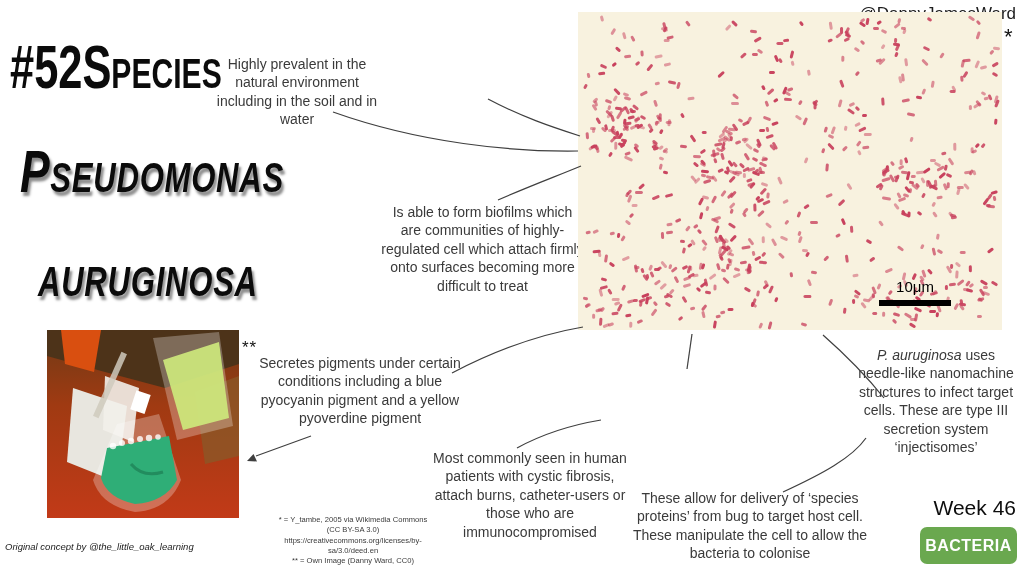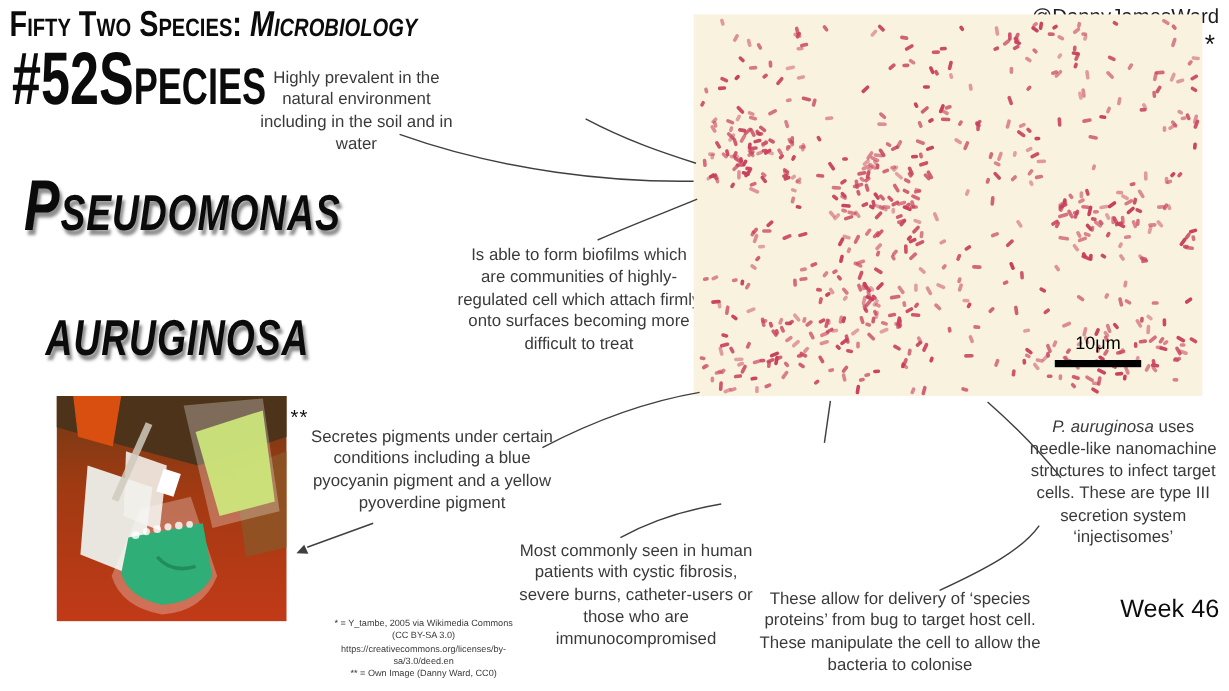--- a/index.html
+++ b/index.html
@@ -50,23 +50,20 @@
   #citations{position:absolute;left:277px;top:515px;width:152px;text-align:center;font-size:7.6px;line-height:1.35;color:#3a3a3a;}
   #week{position:absolute;left:900px;top:496px;width:116px;text-align:right;font-size:21px;color:#0d0d0d;}
   #badge{position:absolute;left:920px;top:527px;width:97px;height:37px;border-radius:7px;
          display:flex;align-items:center;justify-content:center;color:#fff;font-size:16px;font-weight:700;letter-spacing:0.5px;}
 </style>
 </head>
 <body>
 
 <div id="slide">
 
-  <div id="series-title">
-    <span class="condensed"><span>Fifty Two Species: </span><span id="series-sub">Microbiology</span></span>
-  </div>
   <div id="hashtag">
     <span class="condensed">#52Species</span>
   </div>
   <div id="handle">@DannyJamesWard</div>
 
   <div id="title-line2" class="big-title">
     <span class="condensed">auruginosa</span>
   </div>
   <div id="title-line1" class="big-title">
     <span class="condensed">Pseudomonas</span>
@@ -75,21 +72,21 @@
   <div id="callout-prevalence" class="callout">Highly prevalent in the natural environment including in the soil and in water</div>
 
 
   <div id="callout-biofilms" class="callout">Is able to form biofilms which are communities of highly-regulated cell which attach firmly onto surfaces becoming more difficult to treat</div>
 
   <div id="callout-pigments" class="callout">Secretes pigments under certain conditions including a blue pyocyanin pigment and a yellow pyoverdine pigment</div>
 
 
   <div id="callout-injectisomes" class="callout"><span class="sp">P. auruginosa</span><span> uses needle-like nanomachine structures to infect target cells. These are type III secretion system ‘injectisomes’</span></div>
 
-  <div id="callout-patients" class="callout">Most commonly seen in human patients with cystic fibrosis, severe burns, catheter-users or those who are immunocompromised</div>
+  <div id="callout-patients" class="callout">Most commonly seen in human patients with cystic fibrosis, attach burns, catheter-users or those who are immunocompromised</div>
 
   <div id="callout-effectors" class="callout">These allow for delivery of ‘species proteins’ from bug to target host cell. These manipulate the cell to allow the bacteria to colonise</div>
 
   <div id="micrograph" style="background: rgb(248, 242, 223);">
     <div class="rods">
         <i style="left: 303.6px; top: 155.6px; width: 7.6px; transform: rotate(150deg); opacity: 0.6; background: rgb(200, 64, 92);"></i>
         <i style="left: 316.2px; top: 164.2px; width: 5.4px; transform: rotate(9deg); opacity: 0.71; background: rgb(200, 64, 92);"></i>
         <i style="left: 329.9px; top: 176.8px; width: 4.7px; transform: rotate(100deg); opacity: 0.69; background: rgb(200, 64, 92);"></i>
         <i style="left: 331.3px; top: 168.6px; width: 4.5px; transform: rotate(9deg); opacity: 0.88; background: rgb(200, 64, 92);"></i>
         <i style="left: 314.6px; top: 165.3px; width: 8px; transform: rotate(112deg); opacity: 0.85; background: rgb(200, 64, 92);"></i>
@@ -797,21 +794,23 @@
     <path d="M452,373 C496,350 542,334 583,327"></path>
     <path d="M311,436 L256,456"></path>
     <polygon points="247,461 253.5,454 257,461.5"></polygon>
     <path d="M692,334 L687,369"></path>
     <path d="M823,335 C848,357 868,378 884,398"></path>
     <path d="M517,448 C548,431 577,424 601,420"></path>
     <path d="M783,492 C822,474 852,458 866,438"></path>
   </svg>
 
   <div id="week">Week 46</div>
+  <div id="badge" style="background: rgb(106, 168, 79);">BACTERIA</div>
   <div id="credit">
+    <div>Original concept by @the_little_oak_learning</div>
   </div>
   <div id="citations">
     <span>* = Y_tambe, 2005 via Wikimedia Commons (CC BY-SA 3.0)</span>
     <span>https://creativecommons.org/licenses/by-sa/3.0/deed.en</span><br>
     <span>** = Own Image (Danny Ward, CC0)</span>
   </div>
 
 </div>
 
 </body></html>

